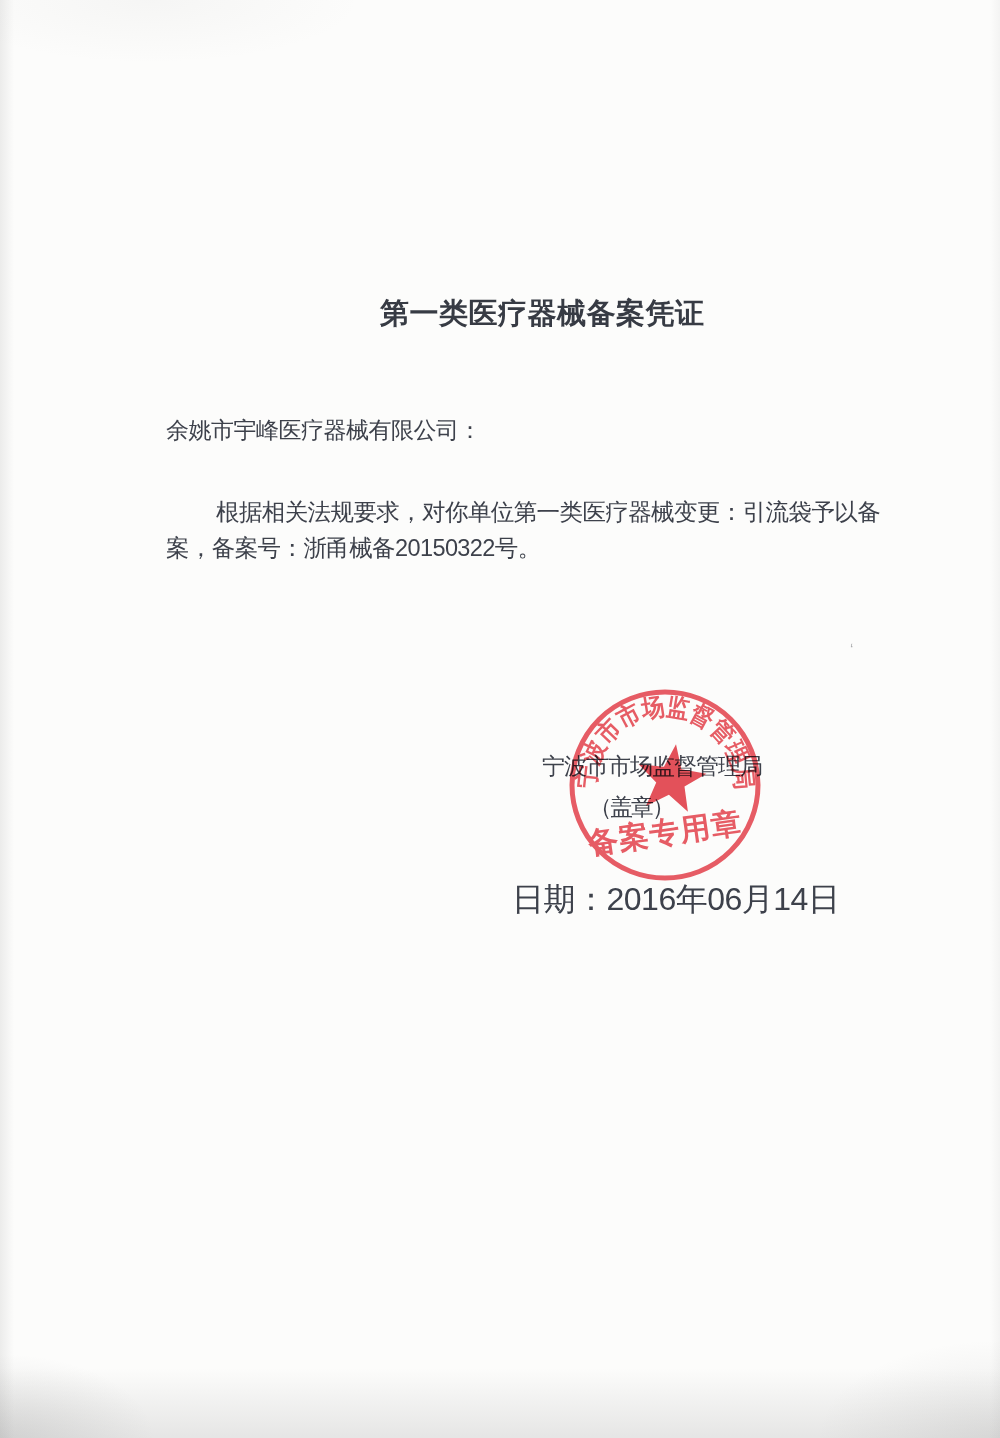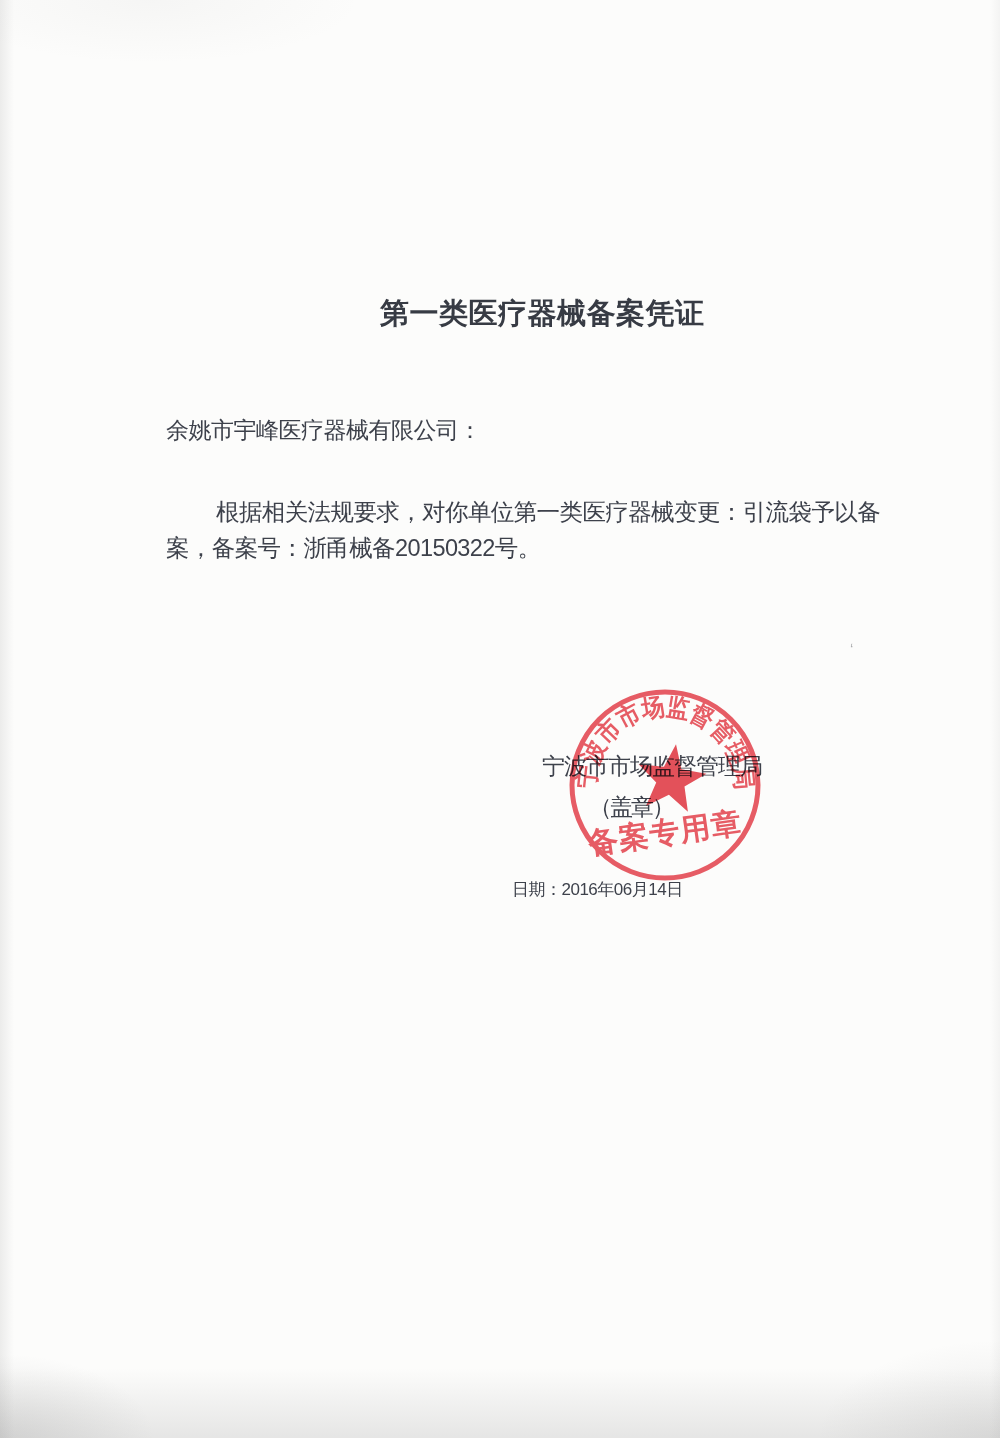--- a/index.html
+++ b/index.html
@@ -41,21 +41,21 @@
   .issuer-line{
     position:absolute;left:542px;top:751px;
     font-size:23px;letter-spacing:-1px;white-space:nowrap;z-index:2;
   }
   .seal-note-line{
     position:absolute;left:589px;top:792px;
     font-size:23px;letter-spacing:-2px;white-space:nowrap;z-index:2;
   }
   .date-line{
     position:absolute;left:512px;top:878px;
-    font-size:17px;letter-spacing:-0.5px;white-space:nowrap;z-index:2;
+    font-size:32px;letter-spacing:-0.5px;white-space:nowrap;z-index:2;
   }
   .seal{
     position:absolute;left:565px;top:685px;width:200px;height:200px;
     mix-blend-mode:multiply;opacity:0.93;z-index:3;pointer-events:none;
   }
   .speck{
     position:absolute;left:850px;top:641px;
     font-size:15px;color:#8f9094;opacity:0.75;
   }
 </style>

